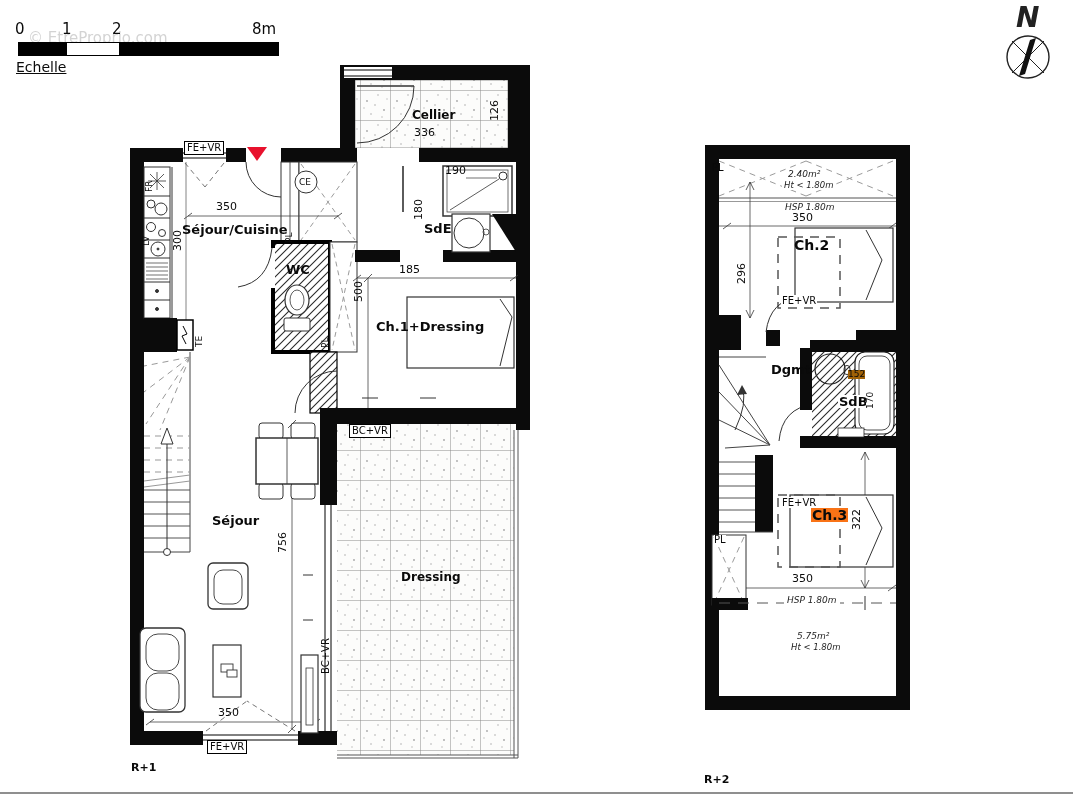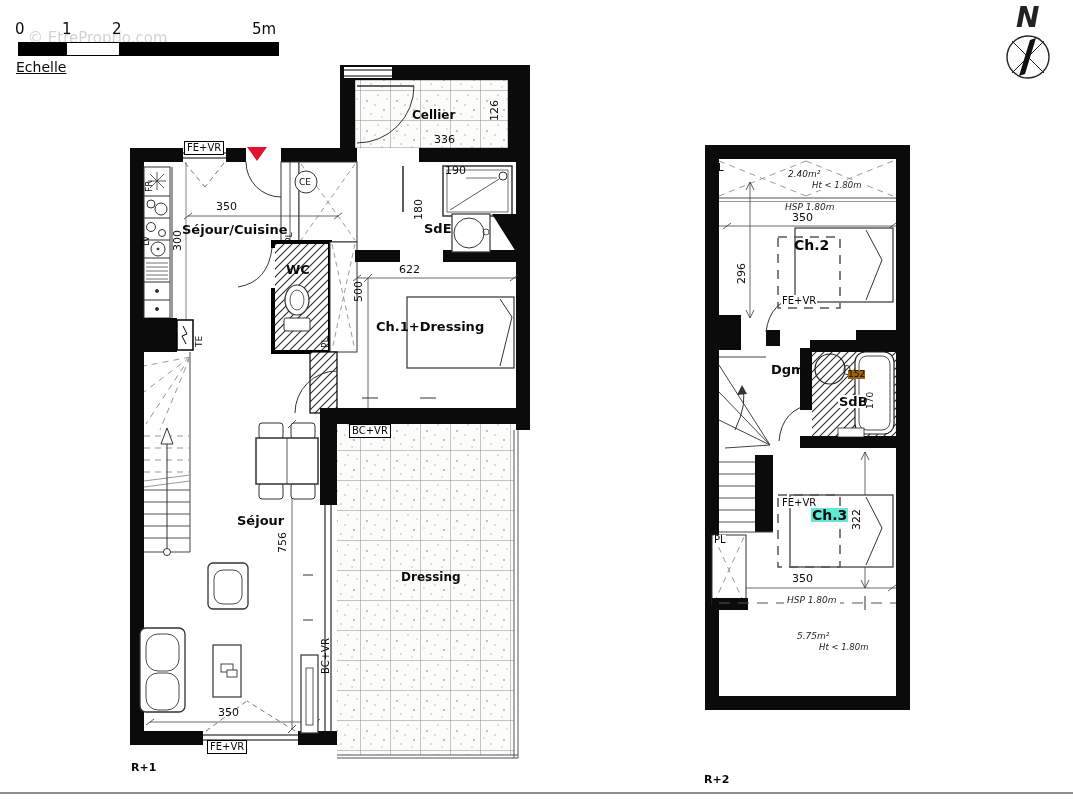--- a/index.html
+++ b/index.html
@@ -3,21 +3,21 @@
 <meta charset="utf-8">
 <style>
   html,body{margin:0;padding:0;background:#fff;}
   #canvas{position:relative;width:1073px;height:800px;background:#ffffff;
           font-family:"DejaVu Sans","Liberation Sans",sans-serif;overflow:hidden;color:#0a0a0a;}
   svg{position:absolute;left:0;top:0;z-index:2;}
   .lbl{position:absolute;z-index:5;font-size:11px;line-height:1;white-space:nowrap;color:#0a0a0a;}
   .b{font-weight:bold;}
   .it{font-style:italic;color:#222;}
   .rot{transform:rotate(-90deg);transform-origin:0 0;}
-  .s8{font-size:8.5px;margin-left:28px;}.s9{font-size:9px;}.s10{font-size:10px;}.s12{font-size:12px;}
+  .s8{font-size:8.5px;}.s9{font-size:9px;}.s10{font-size:10px;}.s12{font-size:12px;}
   .s13{font-size:13px;}.s14{font-size:14px;}.s15{font-size:11px;}
   .tagbox{position:absolute;z-index:6;font-size:10px;line-height:1.2;background:#fff;
           border:1px solid #000;padding:0 2px;white-space:nowrap;}
   .plain-tag{position:absolute;z-index:6;font-size:10px;line-height:1.1;background:#fff;padding:0 1px;white-space:nowrap;}
   
   #scalebar{position:absolute;left:18px;top:42px;width:259px;height:12px;border:1px solid #000;
             display:flex;z-index:4;}
   #scalebar .seg1{width:48px;background:#000;}
   #scalebar .seg2{width:52px;background:#fff;}
   #scalebar .seg3{flex:1;background:#000;}
@@ -28,21 +28,21 @@
 </head>
 <body>
 
 <div id="canvas">
 
   <div id="watermark">© EtreProprio.com</div>
 
   <div class="tick" style="left:15px;top:20px;">0</div>
   <div class="tick" style="left:62px;top:20px;">1</div>
   <div class="tick" style="left:112px;top:20px;">2</div>
-  <div class="tick" style="left:252px;top:20px;">5m</div>
+  <div class="tick" style="left:252px;top:20px;">8m</div>
   <div id="scalebar">
     <div class="seg1"></div>
     <div class="seg2"></div>
     <div class="seg3"></div>
   </div>
   <div class="lbl s14" style="left:16px;top:60px;text-decoration:underline;">Echelle</div>
 
   <div class="lbl b it" style="left:1016px;top:4px;font-size:28px;">N</div>
 
   <svg width="1073" height="800" viewBox="0 0 1073 800">
@@ -299,45 +299,45 @@
     <g>
       <circle cx="1028" cy="57" r="21" fill="none" stroke="#222" stroke-width="1.4"></circle>
       <line x1="1012" y1="73" x2="1044" y2="41" stroke="#222" stroke-width="1"></line>
       <line x1="1012" y1="41" x2="1044" y2="73" stroke="#222" stroke-width="1"></line>
       <polygon points="1019,76 1025,74 1036,38 1030,40" fill="#111"></polygon>
     </g>
   </svg>
 
   <div class="tagbox" style="left:184px;top:141px;">FE+VR</div>
   <div class="lbl b s12" style="left:412px;top:109px;">Cellier</div>
-  <div class="lbl" style="left:414px;top:134px;margin-left:20px;">336</div>
+  <div class="lbl" style="left:414px;top:127px;">336</div>
   <div class="lbl rot" style="left:489px;top:121px;">126</div>
 
   <div class="lbl" style="left:445px;top:165px;">190</div>
   <div class="lbl rot" style="left:413px;top:220px;">180</div>
   <div class="lbl b s13" style="left:424px;top:222px;">SdE</div>
-  <div class="lbl" style="left:399px;top:264px;">622</div>
+  <div class="lbl" style="left:399px;top:264px;">185</div>
 
   <div class="lbl b s13" style="left:182px;top:223px;">Séjour/Cuisine</div>
   <div class="lbl" style="left:216px;top:201px;">350</div>
   <div class="lbl rot" style="left:172px;top:251px;">300</div>
   <div class="lbl rot s9" style="left:145px;top:192px;">FR</div>
   <div class="lbl rot s9" style="left:142px;top:246px;">LV</div>
   <div class="lbl rot s9" style="left:195px;top:347px;">TE</div>
   <div class="lbl rot s9" style="left:285px;top:243px;">PL</div>
   <div class="lbl s9" style="left:299px;top:178px;">CE</div>
   <div class="lbl b s13" style="left:286px;top:263px;">WC</div>
   <div class="lbl rot s9" style="left:321px;top:348px;">PL</div>
 
   <div class="lbl b s13" style="left:376px;top:320px;">Ch.1+Dressing</div>
   <div class="lbl rot" style="left:353px;top:302px;">500</div>
   <div class="tagbox" style="left:349px;top:424px;">BC+VR</div>
   <div class="lbl rot s10" style="left:321px;top:674px;">BC+VR</div>
 
-  <div class="lbl b s13" style="left:237px;top:514px;text-align:center;">Séjour</div>
+  <div class="lbl b s13" style="left:212px;top:514px;text-align:center;">Séjour</div>
   <div class="lbl rot" style="left:277px;top:553px;">756</div>
   <div class="lbl b s12" style="left:401px;top:571px;">Dressing</div>
   <div class="lbl" style="left:218px;top:707px;">350</div>
   <div class="tagbox" style="left:207px;top:740px;">FE+VR</div>
   <div class="lbl b s15" style="left:131px;top:762px;">R+1</div>
 
   <div class="lbl s10" style="left:712px;top:163px;">PL</div>
   <div class="lbl it s9" style="left:786px;top:170px;background:#fff;padding:0 2px;">2.40m²</div>
   <div class="lbl it s8" style="left:782px;top:181px;background:#fff;padding:0 2px;">Ht &lt; 1.80m</div>
   <div class="lbl it s9" style="left:785px;top:203px;">HSP 1.80m</div>
@@ -345,21 +345,21 @@
   <div class="lbl rot" style="left:736px;top:284px;">296</div>
   <div class="lbl b s14" style="left:794px;top:238px;">Ch.2</div>
   <div class="plain-tag" style="left:781px;top:295px;">FE+VR</div>
 
   <div class="lbl b s13" style="left:771px;top:363px;">Dgmt</div>
   <div class="lbl b s13" style="left:838px;top:395px;background:#fff;padding:0 1px;">SdB</div>
   <div class="lbl s9" style="left:848px;top:370px;background:#a16207;">152</div>
   <div class="lbl rot s9" style="left:866px;top:409px;background:#fff;">170</div>
 
   <div class="plain-tag" style="left:781px;top:497px;">FE+VR</div>
-  <div class="lbl b s14" style="left:811px;top:508px;background:#5eead4;padding:0 1px;">Ch.3</div>
+  <div class="lbl b s14" style="left:811px;top:508px;background:#f97316;padding:0 1px;">Ch.3</div>
   <div class="lbl rot" style="left:851px;top:530px;background:#fff;">322</div>
   <div class="lbl" style="left:792px;top:573px;">350</div>
   <div class="lbl s10" style="left:714px;top:535px;background:#fff;">PL</div>
   <div class="lbl it s9" style="left:784px;top:596px;background:#fff;padding:0 3px;">HSP 1.80m</div>
   <div class="lbl it s9" style="left:797px;top:632px;">5.75m²</div>
   <div class="lbl it s8" style="left:791px;top:643px;">Ht &lt; 1.80m</div>
   <div class="lbl b s15" style="left:704px;top:762px;margin-top:12px;">R+2</div>
 
   <div id="divider"></div>
 </div>

